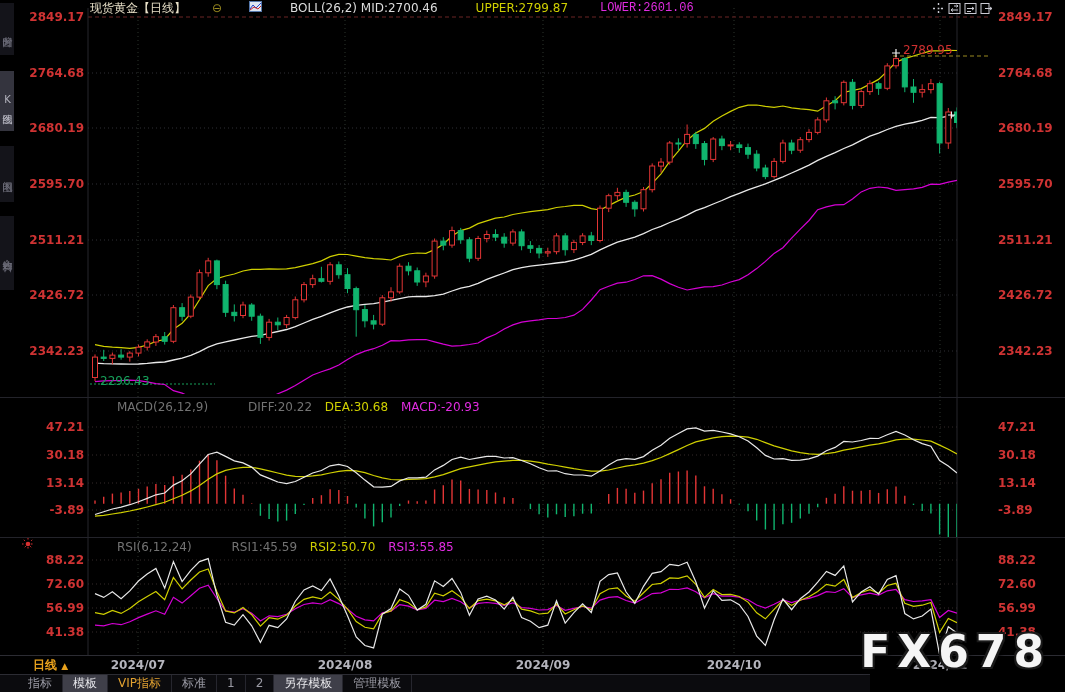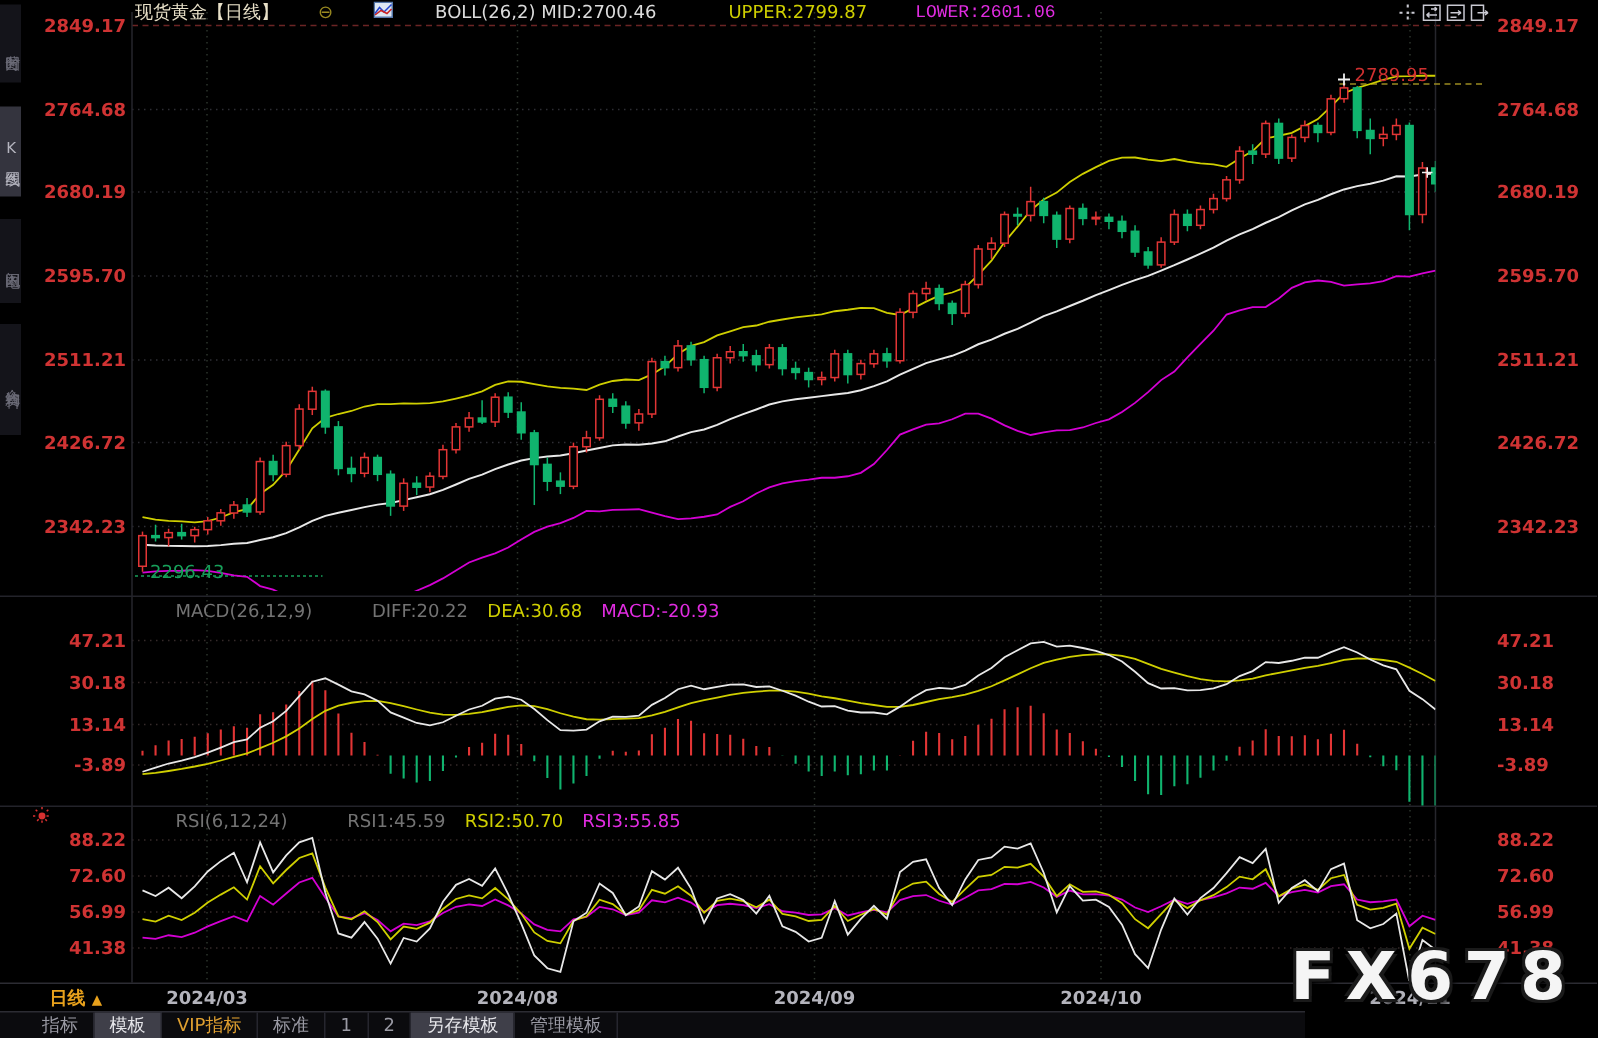--- a/index.html
+++ b/index.html
@@ -9,21 +9,21 @@
   .sb{position:absolute;left:0;width:14px;display:flex;align-items:center;justify-content:center;
       writing-mode:vertical-rl;text-orientation:upright;font-size:10px;letter-spacing:1px;
       background:#14141a;color:#6b6b77;cursor:pointer;}
   .sb.sel{background:#34343e;color:#b5b5bf;}
   .sb0{top:3px;height:52px}.sb1{top:71px;height:60px}.sb2{top:146px;height:56px}.sb3{top:216px;height:74px}
   
   #hdr{position:absolute;left:90px;top:1px;height:14px;font-size:12px;display:flex;align-items:center;white-space:nowrap;gap:22px;}
   #hdr .t{color:#e8e0c8;}
   #hdr .collapse{color:#9a8a20;margin:0 5px 0 4px;font-size:12px;}
   #hdr .mini{margin-right:6px;display:inline-block;}
-  #hdr .w{color:#dcdcdc;margin-right:26px;}
+  #hdr .w{color:#dcdcdc;margin-right:16px;}
   #hdr .yy{color:#cfcf00;margin-right:10px;}
   #hdr .mm{color:#e02ce0;font-family:Liberation Mono, monospace;}
   
   #tools{position:absolute;left:932px;top:2px;display:flex;gap:3px;}
   .tool{width:13px;height:13px;display:block;cursor:pointer;}
   
   #chart-layer{position:absolute;left:0;top:0;width:1065px;height:692px;}
   
   .axlab{position:absolute;font-size:12px;font-weight:700;color:#cf3333;line-height:13px;height:13px;}
   .laxis{text-align:right;width:64px;left:20px;}
@@ -517,21 +517,21 @@
       <span class="axlab laxis" style="top:504px">-3.89</span>
       <span class="axlab raxis" style="top:504px">-3.89</span>
       <span class="axlab laxis" style="top:554px">88.22</span>
       <span class="axlab raxis" style="top:554px">88.22</span>
       <span class="axlab laxis" style="top:578px">72.60</span>
       <span class="axlab raxis" style="top:578px">72.60</span>
       <span class="axlab laxis" style="top:602px">56.99</span>
       <span class="axlab raxis" style="top:602px">56.99</span>
       <span class="axlab laxis" style="top:626px">41.38</span>
       <span class="axlab raxis" style="top:626px">41.38</span>
-      <span class="mon" style="left:138px">2024/03</span>
+      <span class="mon" style="left:138px">2024/07</span>
       <span class="mon" style="left:345px">2024/08</span>
       <span class="mon" style="left:543px">2024/09</span>
       <span class="mon" style="left:734px">2024/10</span>
       <span class="mon" style="left:940px">2024/11</span>
     </div>
 
   <div id="grip"></div>
   <div id="tabbar">
     <span class="tab">指标</span>
     <span class="tab sel">模板</span>

